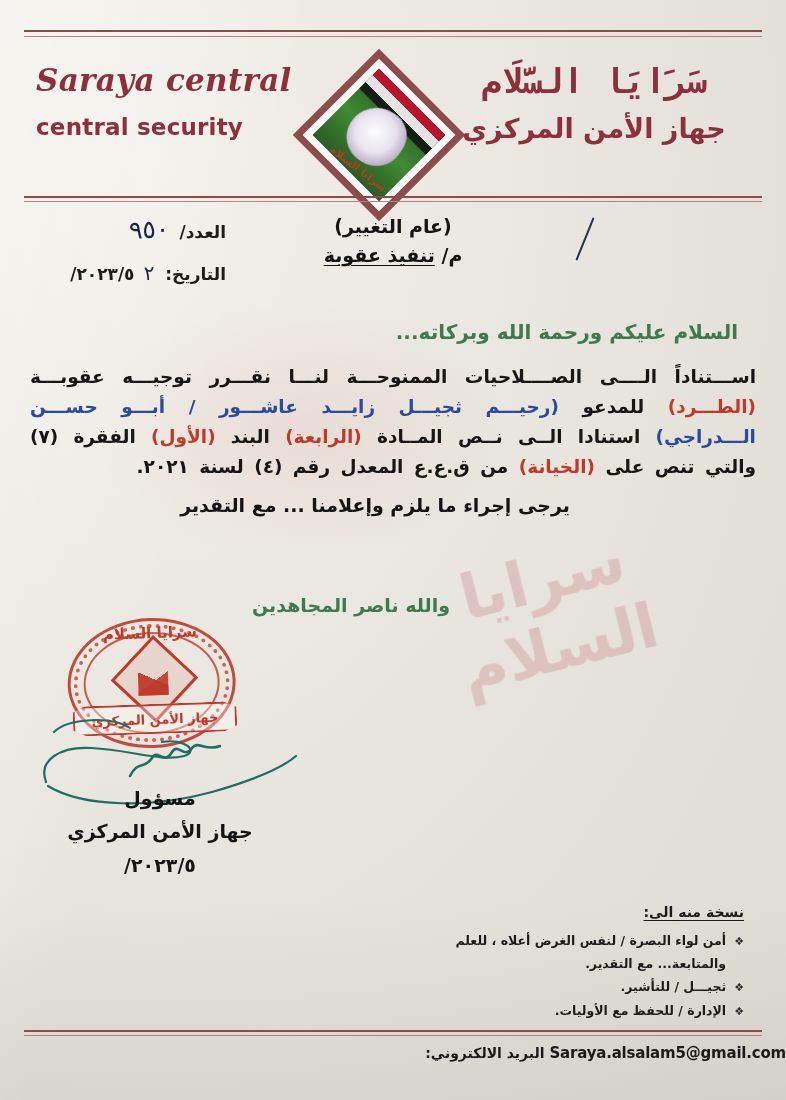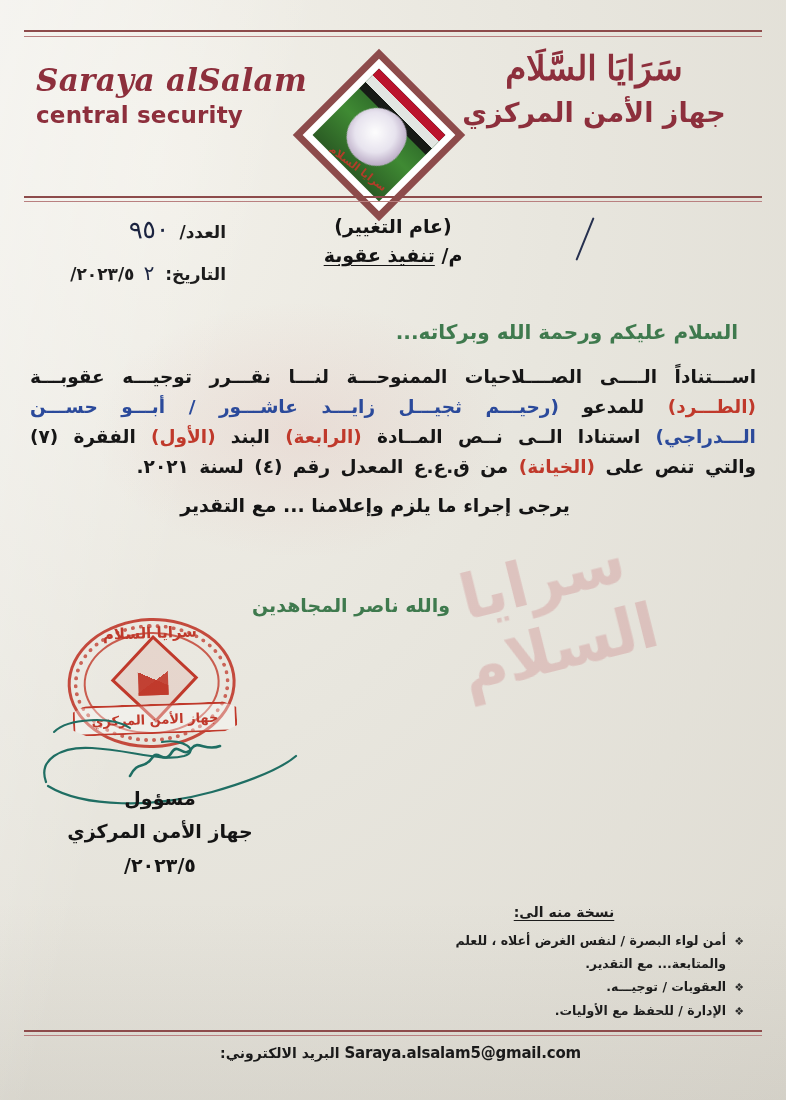--- a/index.html
+++ b/index.html
@@ -52,31 +52,32 @@
   #brand-en{
     position:absolute;left:36px;top:62px;width:300px;
     color:#8d2f3c;direction:ltr;text-align:left;
   }
   #brand-en .line1{
     font-family:"DejaVu Serif","Liberation Serif",serif;
     font-style:italic;font-weight:700;font-size:31px;letter-spacing:.3px;
   }
   #brand-en .line2{
     font-family:"DejaVu Sans","Liberation Sans",sans-serif;
-    font-weight:700;font-size:23px;margin-top:4px;letter-spacing:.2px;
+    font-weight:700;font-size:23px;margin-top:16px;letter-spacing:.2px;
   }
 
   #brand-ar{
     position:absolute;right:32px;top:48px;width:320px;
     direction:rtl;text-align:center;color:#8d2f3c;
   }
   #brand-ar .line1{
-    font-family:Liberation Sans, sans-serif;
+    font-family:Liberation Mono, monospace;
     font-size:34px;font-weight:700;line-height:1.2;
     letter-spacing:1px;
+    margin-top:16px;
   }
   #brand-ar .line2{
     font-size:27px;font-weight:700;margin-top:8px;
   }
 
   
   #emblem{
     position:absolute;left:318px;top:74px;width:122px;height:122px;
   }
   #emblem .frame{
@@ -234,56 +235,56 @@
     direction:rtl;text-align:center;
     color:#141414;font-size:19px;font-weight:700;line-height:1.75;
   }
 
   
   #cc{
     position:absolute;right:42px;top:904px;width:360px;
     direction:rtl;text-align:right;color:#1c1c1c;
   }
   #cc .cc-title{
-    font-size:14px;font-weight:700;text-align:center;
+    font-size:14px;font-weight:700;
     text-decoration:underline;text-underline-offset:3px;
     margin-bottom:9px;
   }
   #cc ul{list-style:none;margin:0;padding:0;}
   #cc li{
     font-size:12.5px;font-weight:600;line-height:1.85;
     display:flex;gap:8px;align-items:baseline;justify-content:flex-start;
   }
   #cc li .bullet{color:#2a2a2a;font-size:11px;flex:0 0 auto;}
 
   
   #footer{
-    position:absolute;left:0;right:16px;top:1044px;
-    direction:rtl;text-align:center;
+    position:absolute;left:0;right:0;top:1044px;
+    direction:rtl;text-align:right;
     color:#1a1a1a;font-size:14px;font-weight:700;margin-left:31px;
   }
   #footer .mail{
     direction:ltr;display:inline-block;
     font-family:"DejaVu Sans","Liberation Sans",sans-serif;
     font-weight:700;font-size:15px;letter-spacing:-.2px;
   }
 </style>
 </head>
 <body>
 
 <div id="paper">
 
   <div id="watermark2"></div>
   <div id="watermark">سرايا السلام</div>
 
   <div class="rule" id="rule-top"></div>
   <div class="rule" id="rule-top2"></div>
 
   <div id="brand-en">
-    <div class="line1">Saraya alSalam</div>
+    <div class="line1">Saraya central</div>
     <div class="line2">central security</div>
   </div>
 
   <div id="emblem">
     <div class="frame"></div>
     <div class="inner">
       <div class="flag"></div>
       <div class="dove"></div>
       <div class="script">سرايا السلام</div>
     </div>
@@ -364,21 +365,21 @@
 
   <div id="cc">
     <div class="cc-title">نسخة منه الى:</div>
     <ul>
       <li>
         <span class="bullet">❖</span>
         <span>أمن لواء البصرة / لنفس الغرض أعلاه ، للعلم والمتابعة... مع التقدير.</span>
       </li>
       <li>
         <span class="bullet">❖</span>
-        <span>العقوبات / توجيـــه.</span>
+        <span>ثجيـــل / للتأشير.</span>
       </li>
       <li>
         <span class="bullet">❖</span>
         <span>الإدارة / للحفظ مع الأوليات.</span>
       </li>
     </ul>
   </div>
 
   <div class="rule" id="rule-foot"></div>
   <div class="rule" id="rule-foot2"></div>

